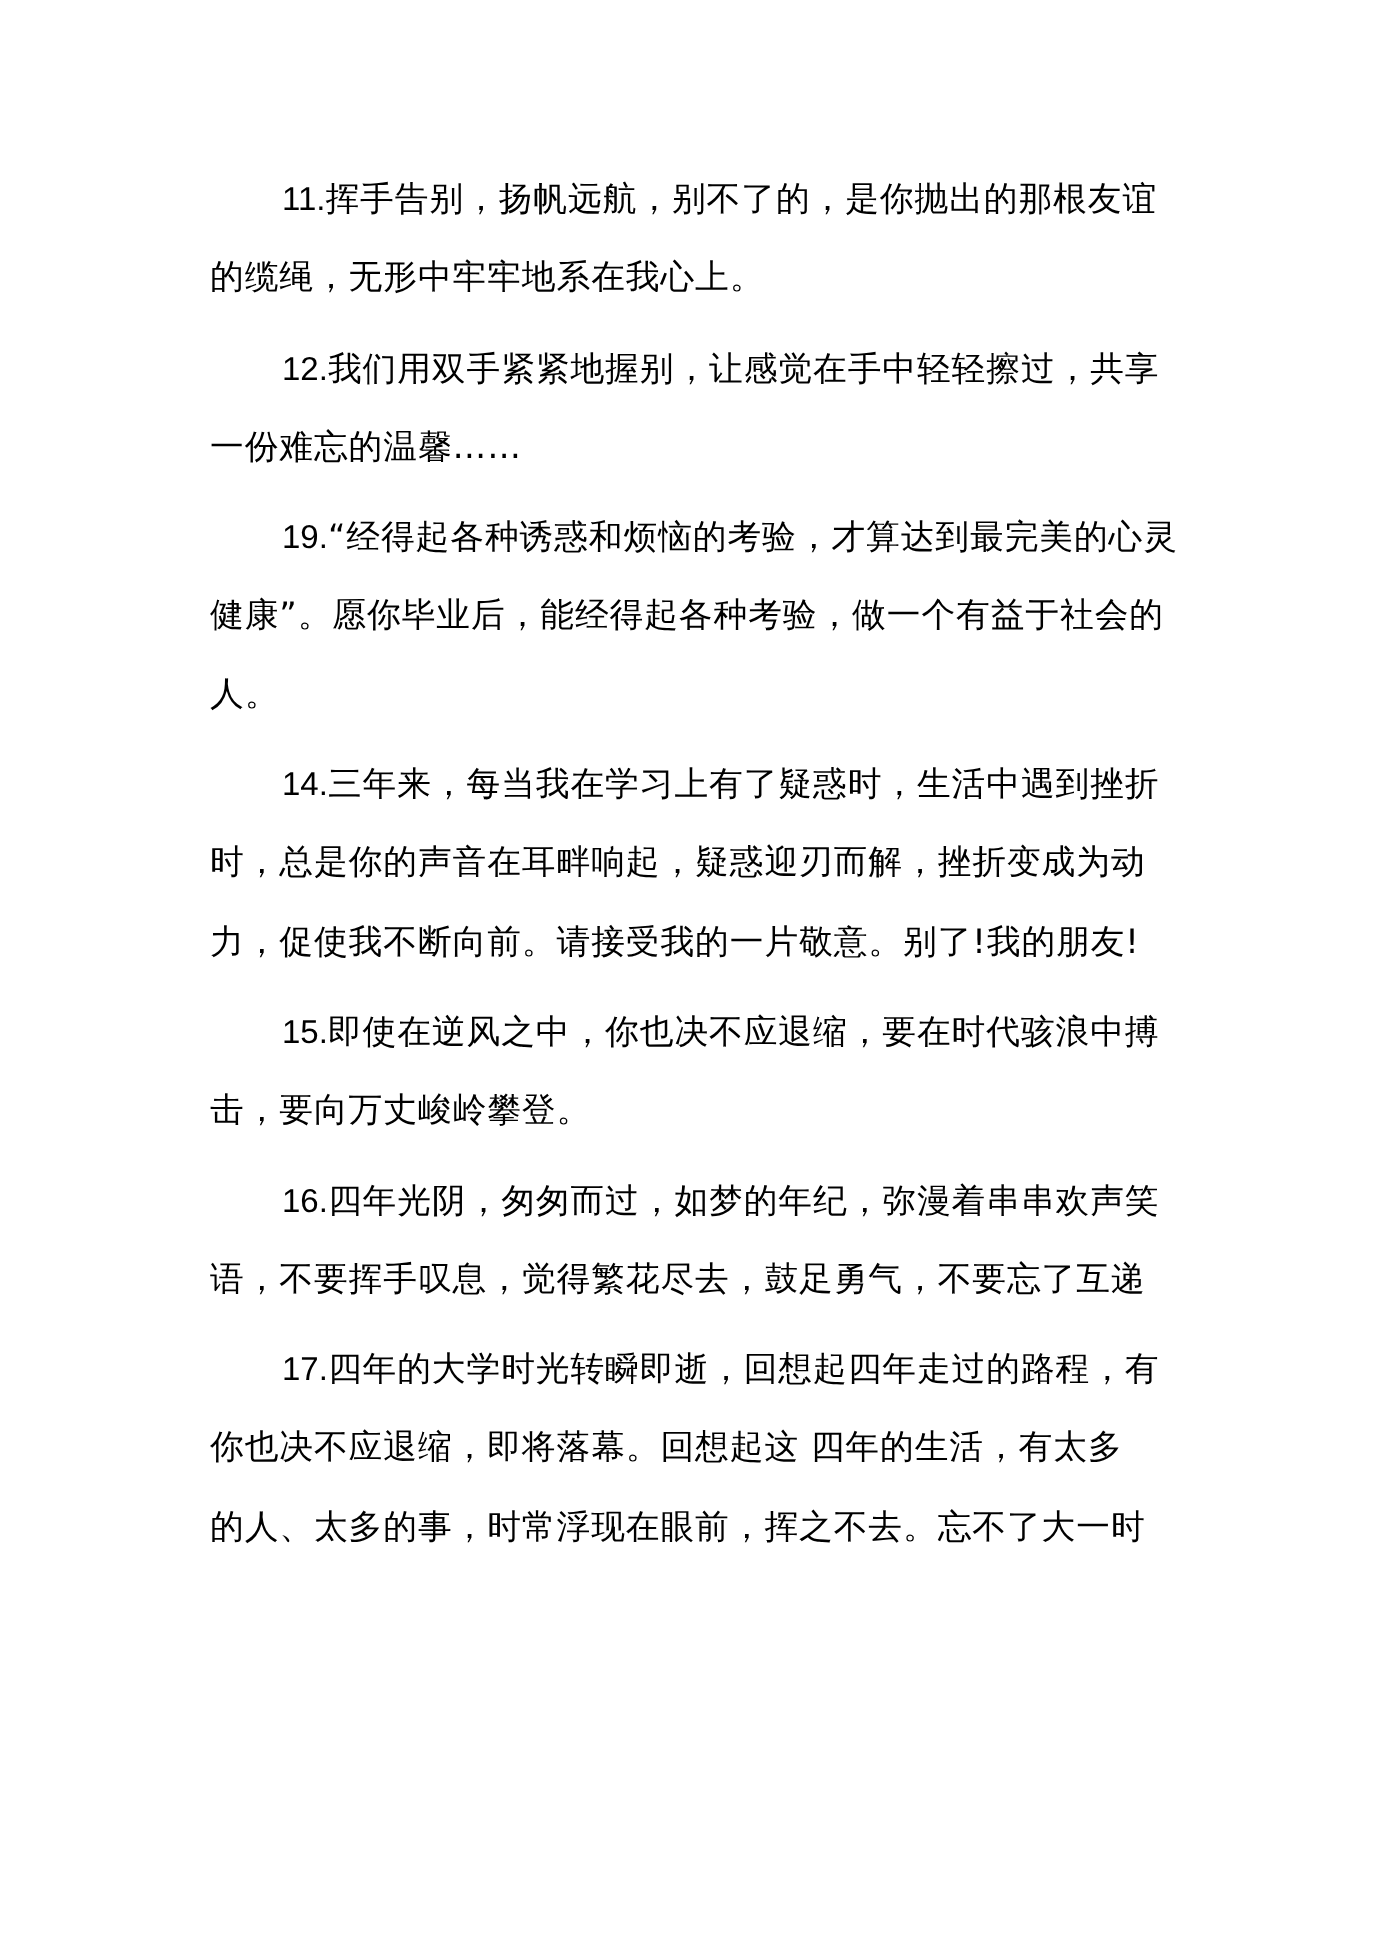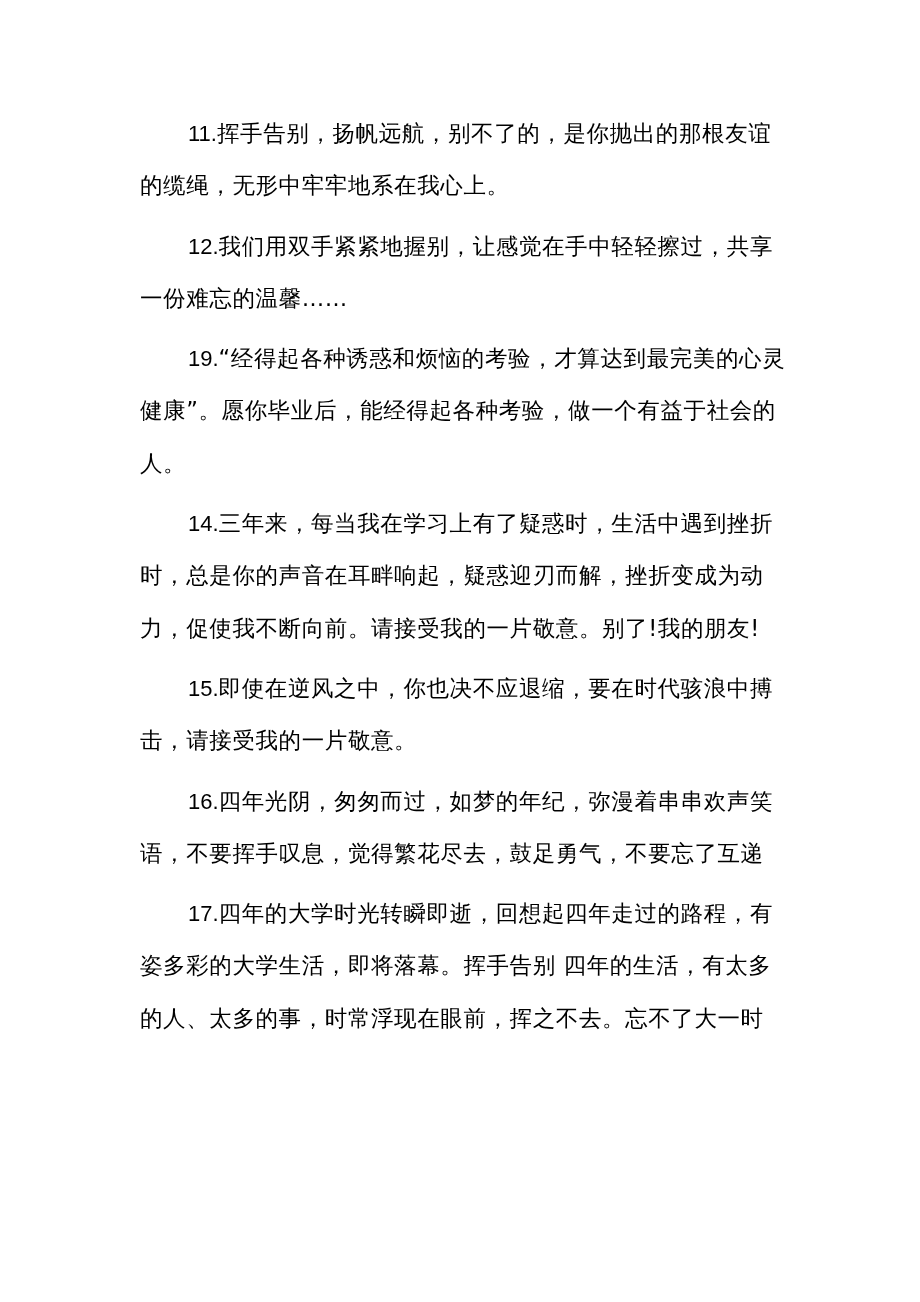--- a/index.html
+++ b/index.html
@@ -72,28 +72,28 @@
     </div>
 
     <div class="para">
       <span class="line first"><span class="num">14.</span><span>三年来，每当我在学习上有了疑惑时，生活中遇到挫折</span></span>
       <span class="line">时，总是你的声音在耳畔响起，疑惑迎刃而解，挫折变成为动</span>
       <span class="line">力，促使我不断向前。请接受我的一片敬意。别了!我的朋友!</span>
     </div>
 
     <div class="para">
       <span class="line first"><span class="num">15.</span><span>即使在逆风之中，你也决不应退缩，要在时代骇浪中搏</span></span>
-      <span class="line">击，请接受我的一片敬意。</span>
+      <span class="line">击，要向万丈峻岭攀登。</span>
     </div>
 
     <div class="para">
       <span class="line first"><span class="num">16.</span><span>四年光阴，匆匆而过，如梦的年纪，弥漫着串串欢声笑</span></span>
       <span class="line">语，不要挥手叹息，觉得繁花尽去，鼓足勇气，不要忘了互递</span>
     </div>
 
     <div class="para">
       <span class="line first"><span class="num">17.</span><span>四年的大学时光转瞬即逝，回想起四年走过的路程，有</span></span>
-      <span class="line">姿多彩的大学生活，即将落幕。挥手告别  四年的生活，有太多</span>
+      <span class="line">你也决不应退缩，即将落幕。回想起这  四年的生活，有太多</span>
       <span class="line">的人、太多的事，时常浮现在眼前，挥之不去。忘不了大一时</span>
     </div>
 
   </div>
 </div>
 
 </body></html>

